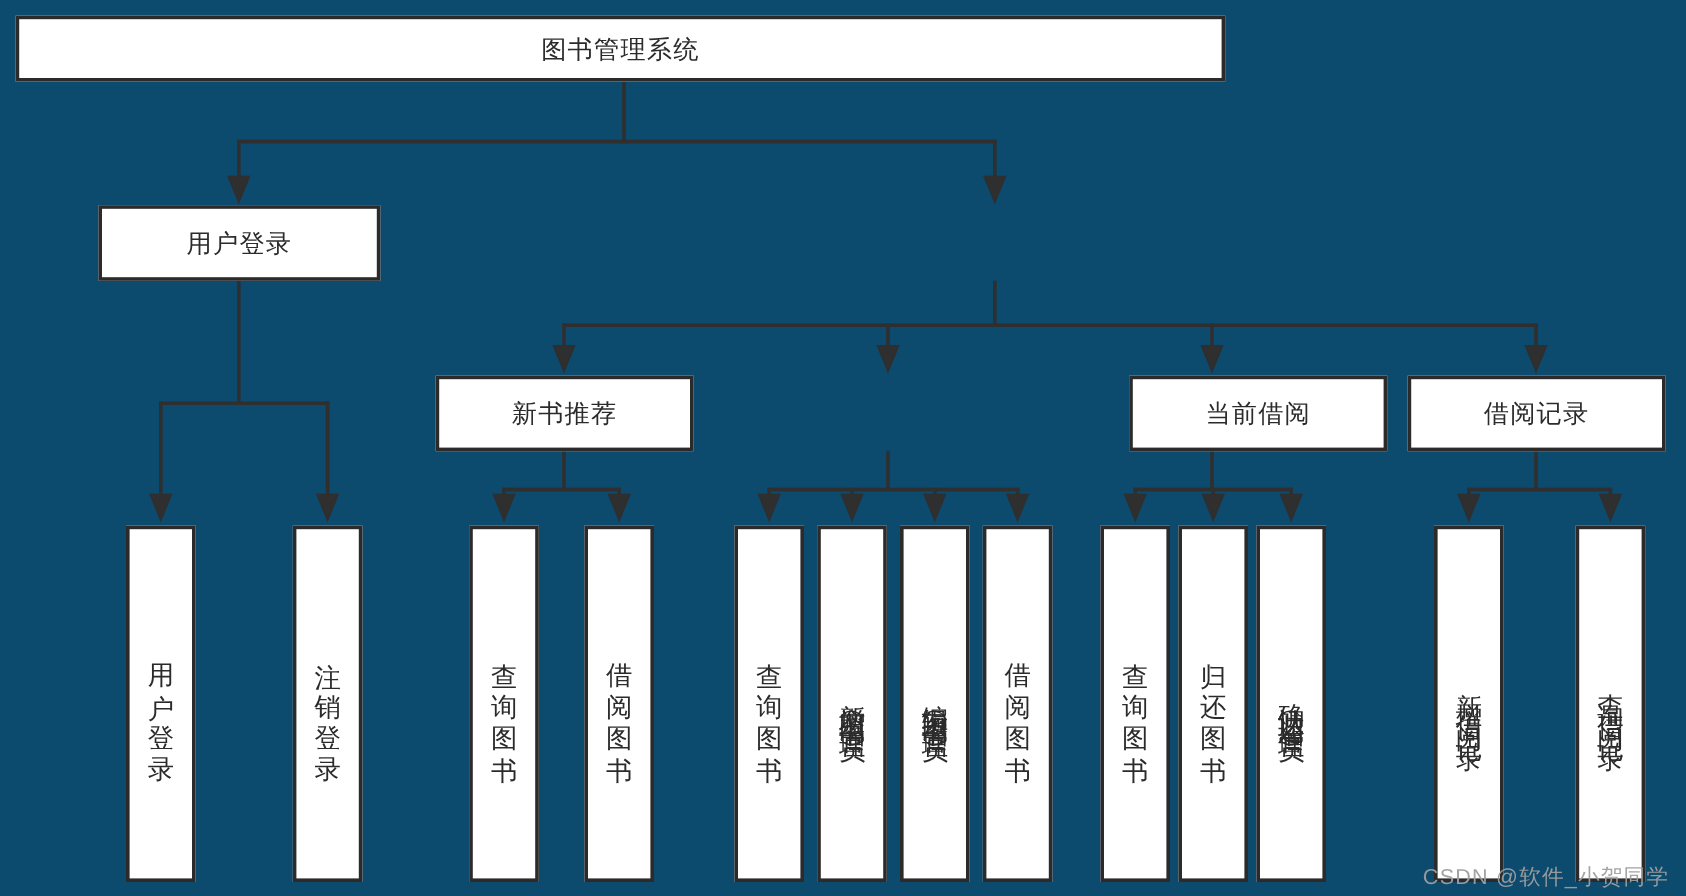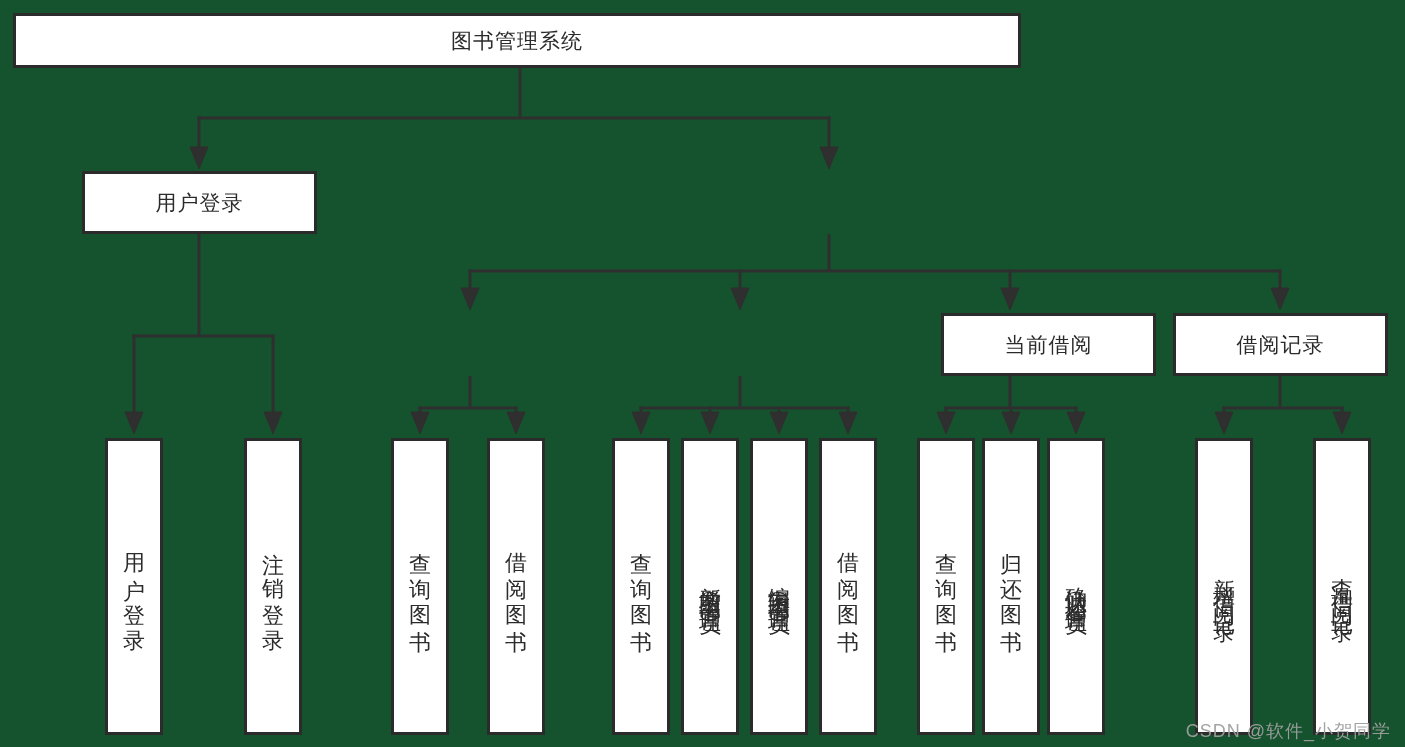--- a/index.html
+++ b/index.html
@@ -4,21 +4,21 @@
 <style>
   html, body {
     margin: 0;
     padding: 0;
     background: #ffffff;
   }
   .canvas {
     position: relative;
     width: 1405px;
     height: 747px;
-    background: #14532d;
+    background: #0c4a6e;
     overflow: hidden;
     font-family: "Liberation Sans", "DejaVu Sans", sans-serif;
     color: #2b2b2b;
   }
   .connectors {
     position: absolute;
     left: 0;
     top: 0;
     width: 1405px;
     height: 747px;
@@ -152,20 +152,23 @@
   </svg>
 
   <div class="box root">
     <span class="hlabel">图书管理系统</span>
   </div>
 
   <div class="box lvl2" style="left:82px">
     <span class="hlabel">用户登录</span>
   </div>
 
+  <div class="box lvl3" style="left:363px">
+    <span class="hlabel">新书推荐</span>
+  </div>
   <div class="box lvl3" style="left:941px">
     <span class="hlabel">当前借阅</span>
   </div>
   <div class="box lvl3" style="left:1173px">
     <span class="hlabel">借阅记录</span>
   </div>
 
   <div class="box leaf" style="left:105px">
     <span class="vtext ls-wide">用户登录</span>
   </div>

